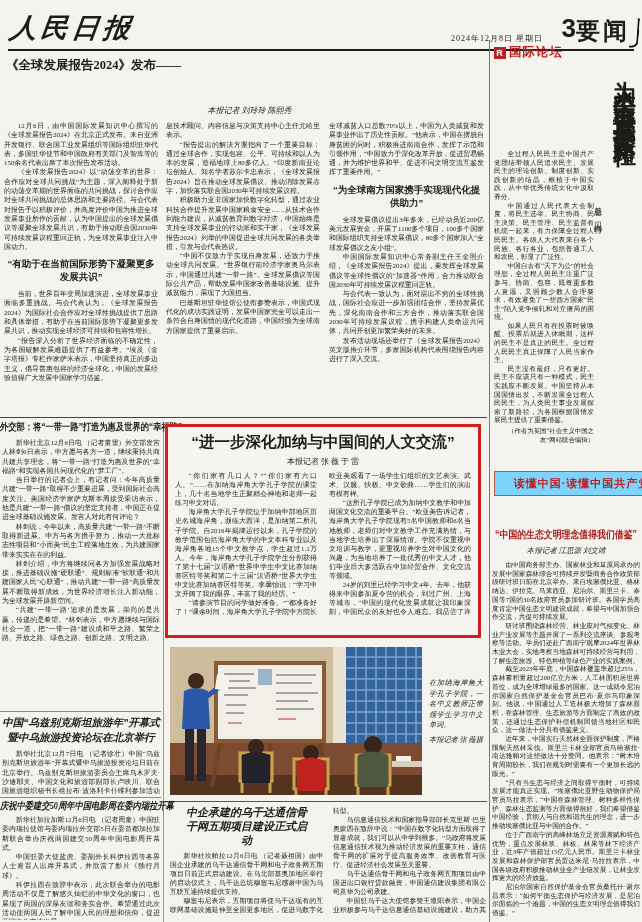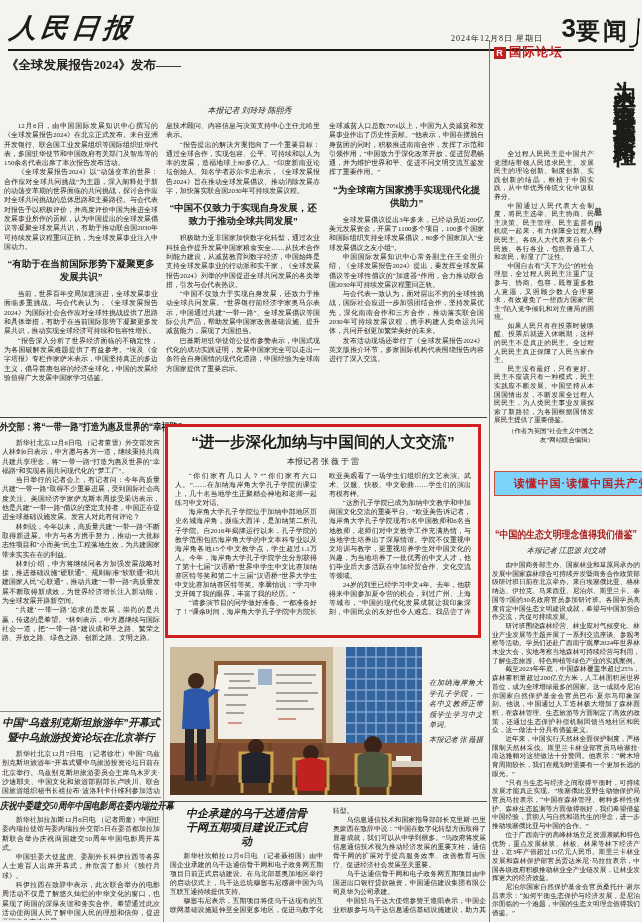--- a/index.html
+++ b/index.html
@@ -47,21 +47,21 @@
   .ghana-byline{text-align:center;font-size:8px;margin-top:3px;}
   .ghana-body{margin:4px 7px 0;height:152px;overflow:hidden;column-count:2;column-gap:12px;
        font-size:6.9px;line-height:9.1px;text-align:justify;}
   
   .photo{left:170px;top:647px;width:252px;height:148px;}
   .caption{left:429px;top:678px;width:54px;font-size:7.2px;line-height:10.5px;font-style:italic;text-align:justify;}
   .credit{margin-top:4px;text-align:left;font-style:italic;}
   
   .ug-wrap{left:170px;top:806px;width:316px;height:112px;overflow:hidden;column-count:2;column-gap:10px;
        font-size:6.8px;line-height:9px;text-align:justify;}
-  .ug-head{font-size:11px;font-weight:bold;font-style:italic;text-align:center;line-height:14px;margin:0 12px 3px;text-indent:0;}
+  .ug-head{font-size:11px;font-weight:bold;font-style:italic;text-align:center;line-height:14px;margin:0 12px 3px;text-indent:0;font-family:Liberation Mono, monospace;}
   
   .forum-label{left:494px;top:44px;display:flex;align-items:center;gap:3px;color:#c01f1f;
        font-family:"Liberation Sans",sans-serif;font-weight:900;font-size:12.5px;letter-spacing:1px;}
   .forum-icon{width:12px;height:12px;background:#c01f1f;color:#fff;font-size:9px;display:inline-flex;
        align-items:center;justify-content:center;font-weight:bold;}
   .forum-intro{left:494px;top:66px;width:86px;font-size:8.2px;line-height:9.6px;font-weight:bold;text-align:justify;}
   .forum-body{left:494px;top:150px;width:100px;height:308px;font-size:6.7px;line-height:8.6px;}
   .forum-note{text-indent:0;text-align:right;font-size:6.4px;margin-top:2px;}
   .v-headline{right:6px;top:62px;writing-mode:vertical-rl;text-orientation:upright;
        font-size:23px;font-weight:900;line-height:1;letter-spacing:5px;}
@@ -100,21 +100,20 @@
   <div class="abs lead-col body-txt" style="left:4px;">
     <p class="p">12月6日，由中国国际发展知识中心撰写的《全球发展报告2024》在北京正式发布。来自亚洲开发银行、联合国工业发展组织等国际组织驻华代表，多国驻华使节和中国政府有关部门及智库等的150余名代表出席了本次报告发布活动。</p>
     <p class="p">《全球发展报告2024》以“动荡变革的世界：合作应对全球共同挑战”为主题，深入阐释处于新的动荡变革期的世界面临的共同挑战，探讨合作应对全球共同挑战的总体思路和主要路径。与会代表对报告予以积极评价，并高度评价中国为推进全球发展事业所作的贡献，认为中国提出的全球发展倡议等凝聚全球发展共识，有助于推动联合国2030年可持续发展议程重回正轨，为全球发展事业注入中国动力。</p>
     <p class="sub">“有助于在当前国际形势下凝聚更多发展共识”</p>
     <p class="p">当前，世界百年变局加速演进，全球发展事业面临多重挑战。与会代表认为，《全球发展报告2024》为国际社会合作应对全球性挑战提供了思路和具体举措，有助于在当前国际形势下凝聚更多发展共识，推动实现全球经济可持续和包容性增长。</p>
     <p class="p">“报告深入分析了世界经济面临的不确定性，为各国破解发展难题提供了有益参考。”埃及《金字塔报》专栏作家萨米表示，中国坚持真正的多边主义，倡导普惠包容的经济全球化，中国的发展经验值得广大发展中国家学习借鉴。</p>
   </div>
   <div class="abs lead-col body-txt" style="left:166px;">
     <p class="p cont">息技术顾问、内容信息与决策支持中心主任尤哈里表示。</p>
     <p class="p">“报告提出的解决方案指向了一个重要目标：通过全球合作，实现包容、公平、可持续和以人为本的发展，造福地球上80多亿人。”印度新南亚论坛创始人、知名学者苏尔卡忠表示，《全球发展报告2024》旨在推动全球发展倡议、推动消除发展赤字，加快落实联合国2030年可持续发展议程。</p>
-    <p class="sub">“中国不仅致力于实现自身发展，还致力于推动全球共同发展”</p>
     <p class="p">积极助力亚非国家加快数字化转型，通过农业科技合作提升发展中国家粮食安全……从技术合作到能力建设，从减贫教育到数字经济，中国始终是支持全球发展事业的行动派和实干家，《全球发展报告2024》列举的中国促进全球共同发展的各类举措，引发与会代表热议。</p>
     <p class="p">“中国不仅致力于实现自身发展，还致力于推动全球共同发展。”世界银行前经济学家奥马尔表示，中国通过共建“一带一路”、全球发展倡议等国际公共产品，帮助发展中国家改善基础设施、提升减贫能力，展现了大国担当。</p>
     <p class="p">巴基斯坦驻华使馆公使衔参赞表示，中国式现代化的成功实践证明，发展中国家完全可以走出一条符合自身国情的现代化道路，中国经验为全球南方国家提供了重要启示。</p>
   </div>
   <div class="abs lead-col body-txt" style="left:329px;width:155px;">
     <p class="p cont">全球减贫人口总数70%以上，中国为人类减贫和发展事业作出了历史性贡献。”他表示，中国在摆脱自身贫困的同时，积极推进南南合作，发挥了示范和引领作用，“中国致力于深化改革开放，促进贸易畅通，并为维护世界和平、促进不同文明交流互鉴发挥了重要作用。”</p>
     <p class="sub">“为全球南方国家携手实现现代化提供助力”</p>
     <p class="p">全球发展倡议提出3年多来，已经动员近200亿美元发展资金，开展了1100多个项目，100多个国家和国际组织支持全球发展倡议，80多个国家加入“全球发展倡议之友小组”。</p>
     <p class="p">中国国际发展知识中心常务副主任王金照介绍，《全球发展报告2024》提出，要发挥全球发展倡议等全球性倡议的“加速器”作用，合力推动联合国2030年可持续发展议程重回正轨。</p>
     <p class="p">与会代表一致认为，面对层出不穷的全球性挑战，国际社会应进一步加强团结合作，坚持发展优先，深化南南合作和三方合作，推动落实联合国2030年可持续发展议程，携手构建人类命运共同体，共同开创更加繁荣美好的未来。</p>

